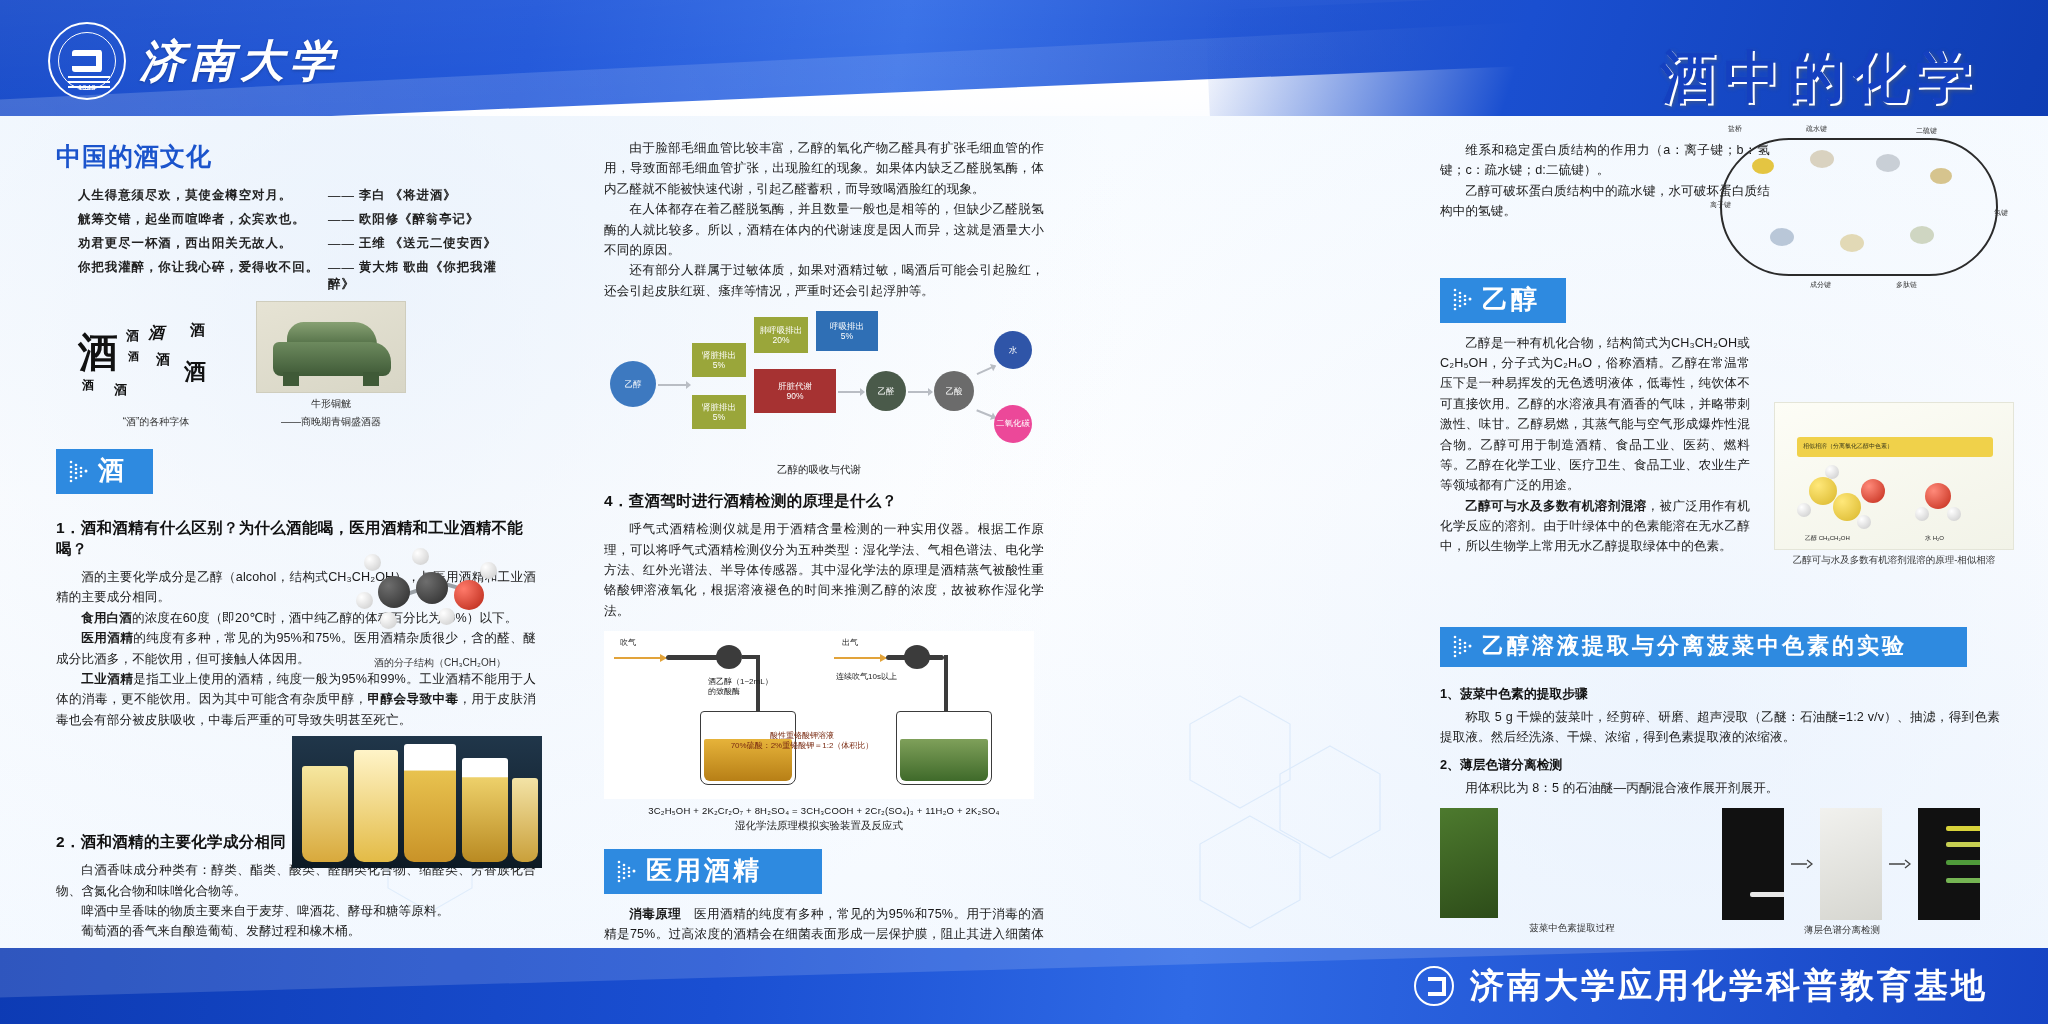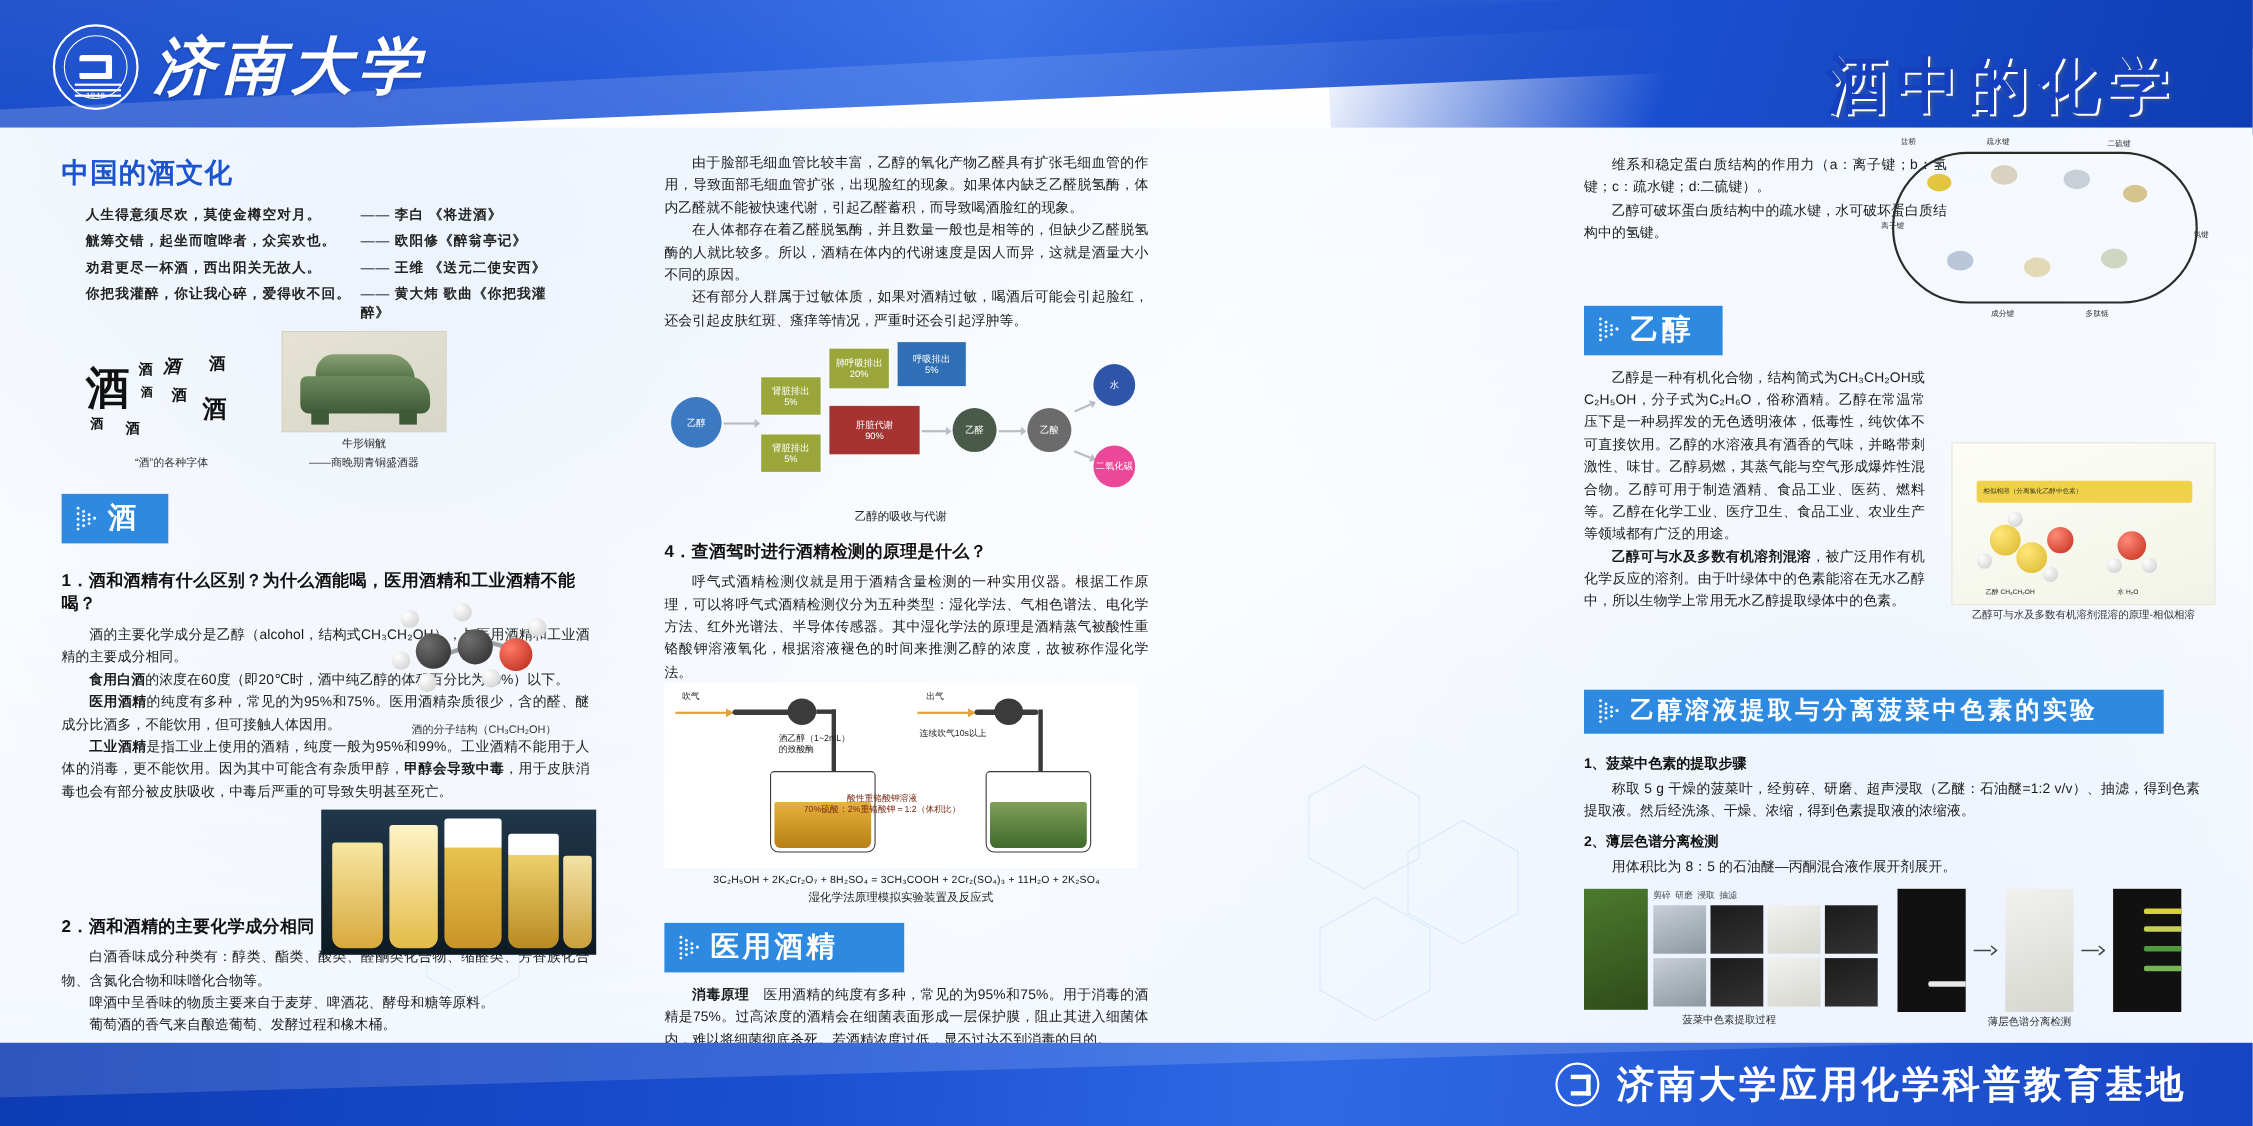--- a/index.html
+++ b/index.html
@@ -48,21 +48,21 @@
     border-radius:3px;
   }
   .logo-seal .bars { position:absolute; left:18px; top:52px; width:42px; }
   .logo-seal .bars i { display:block; height:2px; background:#fff; margin-bottom:3px; }
   .logo-seal .yr {
     position:absolute; left:0; right:0; bottom:7px; text-align:center;
     font-size:7px; color:#fff; letter-spacing:.5px;
   }
   .uni-name {
     font-family:"Liberation Serif","DejaVu Serif",serif;
-    font-size:56px; color:#ffffff; font-weight:bold; font-style:italic;
+    font-size:44px; color:#ffffff; font-weight:bold; font-style:italic;
     letter-spacing:6px; text-shadow:0 1px 3px rgba(0,0,0,.25);
   }
   .poster-title {
     position:absolute; right:68px; top:40px; z-index:8;
     font-size:56px; font-weight:bold; letter-spacing:8px;
     color:#1440c0;
     text-shadow: 2px 2px 0 #ffffff, 3px 3px 5px rgba(120,110,60,.45);
   }
   
   .page-bg {
@@ -160,21 +160,21 @@
     text-align:center; color:#fff; font-size:8.5px; line-height:1.25; padding:2px;
   }
   .flow .node.circle { border-radius:50%; }
   .flow .arrow { position:absolute; background:#b9bdc4; height:1.5px; }
   .flow .arrow:after {
     content:""; position:absolute; right:-1px; top:-3px;
     border-left:5px solid #b9bdc4; border-top:4px solid transparent; border-bottom:4px solid transparent;
   }
   .flow-cap { font-size:10.5px; color:#222; text-align:center; width:430px; margin-top:4px; }
   
-  .appar { position:relative; width:430px; height:168px; 
+  .appar { position:relative; width:430px; height:168px; margin-top:10px;
     background:#ffffff; }
   .appar .lbl { position:absolute; font-size:8px; color:#222; }
   .appar .bottle { position:absolute; border:1.6px solid #3b3b3b; border-radius:4px 4px 8px 8px; }
   .appar .liquid { position:absolute; border-radius:2px 2px 6px 6px; }
   .appar .tube { position:absolute; background:#3b3b3b; }
   .appar .arrow2 { position:absolute; height:2px; background:#e2a33a; }
   .appar .arrow2:after{ content:""; position:absolute; right:-1px; top:-3.5px;
     border-left:7px solid #e2a33a; border-top:4.5px solid transparent; border-bottom:4.5px solid transparent; }
   .eqn { font-size:9.5px; color:#111; text-align:center; margin-top:6px; letter-spacing:.2px; }
   
@@ -562,40 +562,20 @@
 
   <div class="num-item">1、菠菜中色素的提取步骤</div>
   <p class="body">称取 5 g 干燥的菠菜叶，经剪碎、研磨、超声浸取（乙醚：石油醚=1:2 v/v）、抽滤，得到色素提取液。然后经洗涤、干燥、浓缩，得到色素提取液的浓缩液。</p>
   <div class="num-item">2、薄层色谱分离检测</div>
   <p class="body">用体积比为 8：5 的石油醚—丙酮混合液作展开剂展开。</p>
 
   <div style="display:flex;gap:18px;margin-top:10px;">
     <div>
       <div style="display:flex;gap:5px;align-items:flex-start;">
         <div class="ph green" style="width:58px;height:110px;"></div>
-        <div>
-          <div style="display:flex;gap:4px;margin-bottom:4px;align-items:center;">
-            <span class="tiny-note">剪碎</span>
-            <span class="tiny-note">研磨</span>
-            <span class="tiny-note">浸取</span>
-            <span class="tiny-note">抽滤</span>
-          </div>
-          <div style="display:flex;gap:4px;">
-            <div class="ph lab" style="width:48px;height:44px;"></div>
-            <div class="ph dark" style="width:48px;height:44px;"></div>
-            <div class="ph white" style="width:48px;height:44px;"></div>
-            <div class="ph dark" style="width:48px;height:44px;"></div>
-          </div>
-          <div style="display:flex;gap:4px;margin-top:4px;">
-            <div class="ph lab" style="width:48px;height:44px;"></div>
-            <div class="ph dark" style="width:48px;height:44px;"></div>
-            <div class="ph white" style="width:48px;height:44px;"></div>
-            <div class="ph dark" style="width:48px;height:44px;"></div>
-          </div>
-        </div>
       </div>
       <div class="cap-small" style="width:264px;">菠菜中色素提取过程</div>
     </div>
 
     <div>
       <div style="display:flex;gap:7px;align-items:center;">
         <div class="chrom" style="width:62px;">
           <div class="band" style="top:84px;background:#e8e8e8;"></div>
         </div>
         <svg width="22" height="12" viewBox="0 0 22 12">

